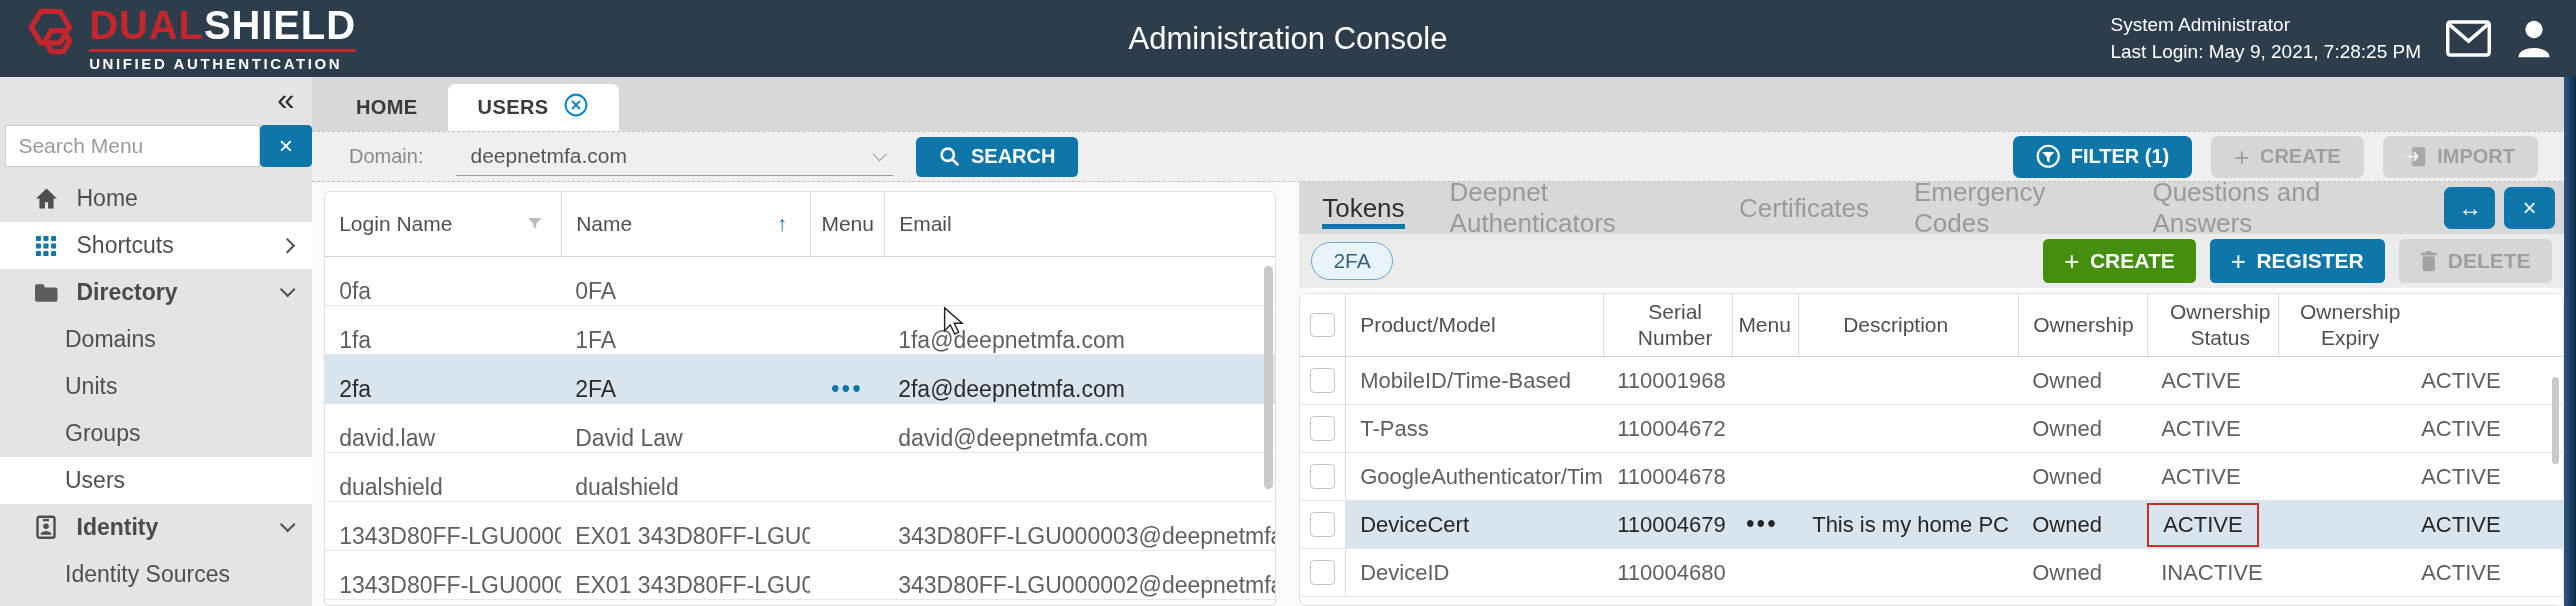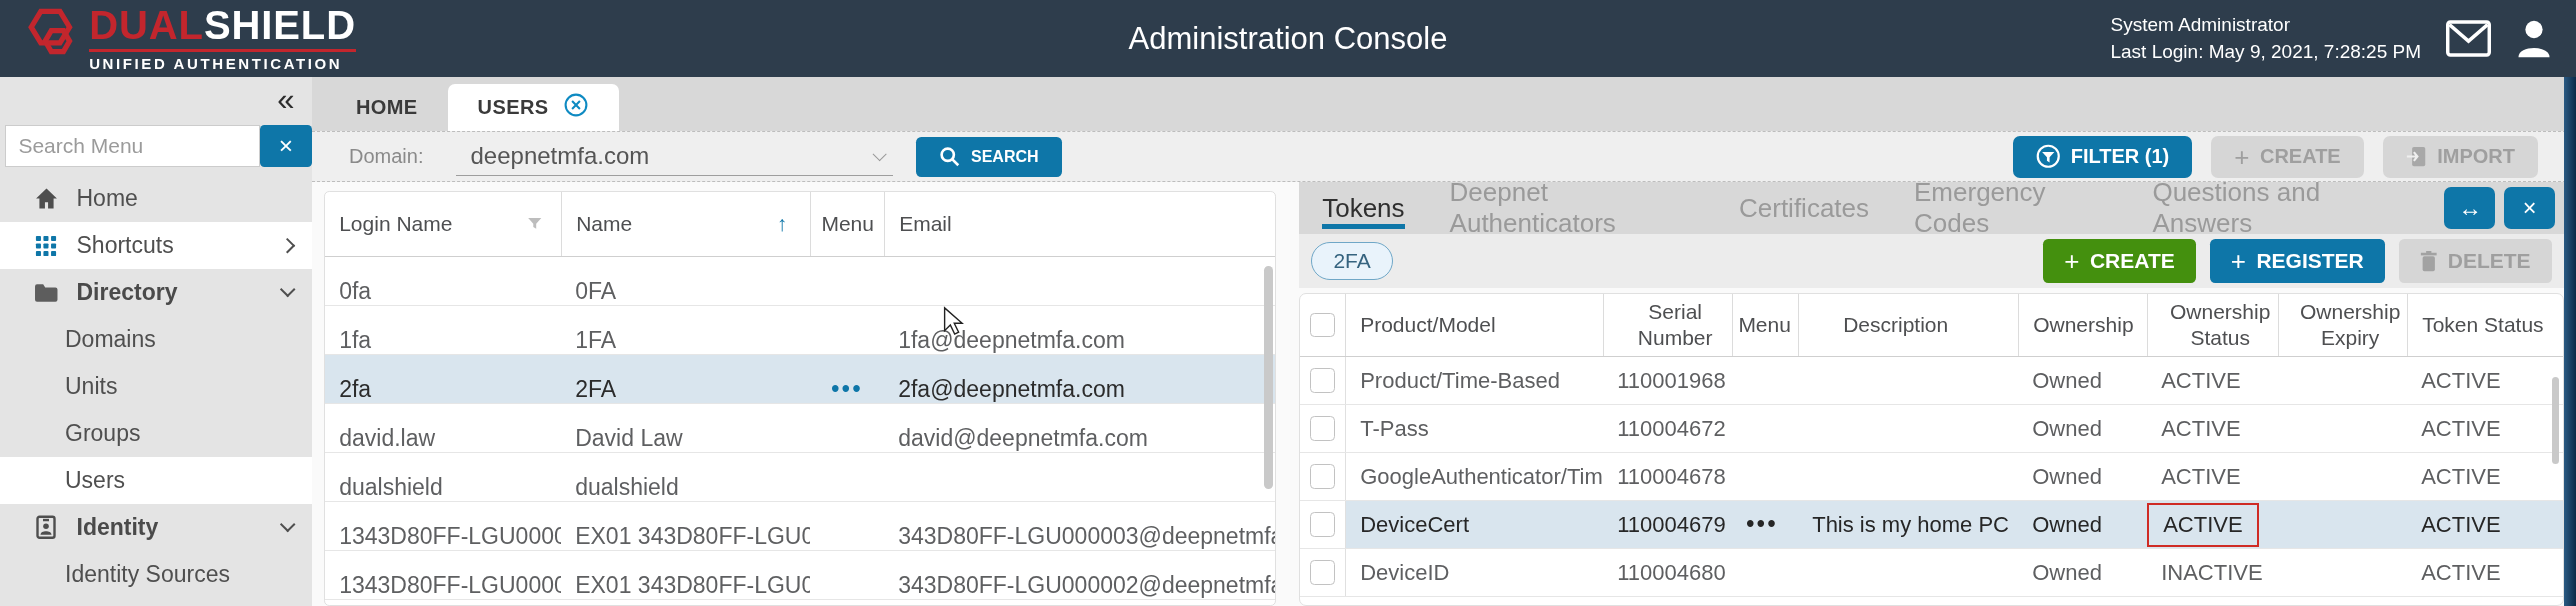--- a/index.html
+++ b/index.html
@@ -52,26 +52,26 @@
   .tab { height:47px; display:flex; align-items:center; padding:0 30px; font-size:20px; font-weight:700;
     letter-spacing:0.4px; color:#3a3a3a; cursor:pointer; gap:14px; }
   .tab.active { background:#fff; border-radius:7px 7px 0 0; }
 
   
   .toolbar-row { height:51px; background:#efefef; border-top:0.9px dashed #bdbdbd; border-bottom:0.9px dashed #bdbdbd;
     display:flex; align-items:center; }
   .domain-label { font-size:20px; color:#8a8a8a; margin-left:37px; }
   .domain-select { width:437px; margin-left:33px; border-bottom:0.9px solid #9e9e9e; height:38px;
     display:flex; align-items:center; cursor:pointer; }
-  .domain-value { font-size:24px; color:#555; padding-left:14px; }
+  .domain-value { font-size:21px; color:#555; padding-left:14px; }
   .domain-chev { margin-left:auto; margin-right:10.5px; width:9.6px; height:9.6px; border-right:1.7px solid #999;
     border-bottom:1.7px solid #999; transform:rotate(45deg) translateY(-2.6px); }
   .btn { display:inline-flex; align-items:center; justify-content:center; gap:10.5px; border:none;
     border-radius:5.2px; font-weight:700; cursor:pointer; font-family:inherit; }
-  .btn-search { height:40px; padding:0 23px; background:#0e76a8; color:#fff; font-size:16px; margin-left:23px; }
+  .btn-search { height:40px; padding:0 23px; background:#0e76a8; color:#fff; font-size:20px; margin-left:23px; }
   .toolbar-right { margin-left:auto; display:flex; gap:19px; margin-right:38px; }
   .btn-filter { height:42px; padding:0 23px; background:#0e76a8; color:#fff; font-size:20px; border-radius:7px; }
   .btn-disabled { height:42px; padding:0 23px; background:#d6d6d6; color:#9f9f9f; font-size:20px;
     border-radius:7px; cursor:default; }
   .plus-glyph { font-size:26px; font-weight:400; line-height:1; }
 
   
   .content-area { flex:1; display:flex; background:#fafafa; min-height:0; }
 
   
@@ -411,30 +411,27 @@
               </div>
             <div class="th t-own">
                 <span>Ownership</span>
               </div>
             <div class="th t-ostatus">
                 <span>Ownership Status</span>
               </div>
             <div class="th t-oexp">
                 <span>Ownership Expiry</span>
               </div>
-            <div class="th t-tstatus">
-                <span>Token Status</span>
-              </div>
           </div>
           <div>
               <div class="trow">
                 <div class="cell t-cb">
                   <span class="checkbox"></span>
                 </div>
-                <div class="cell t-product">Product/Time-Based</div>
+                <div class="cell t-product">MobileID/Time-Based</div>
                 <div class="cell t-serial">110001968</div>
                 <div class="cell t-menu menu-dots"></div>
                 <div class="cell t-desc"></div>
                 <div class="cell t-own">Owned</div>
                 <div class="cell t-ostatus">
                   <span>ACTIVE</span>
                 </div>
                 <div class="cell t-oexp"></div>
                 <div class="cell t-tstatus">ACTIVE</div>
               </div>

